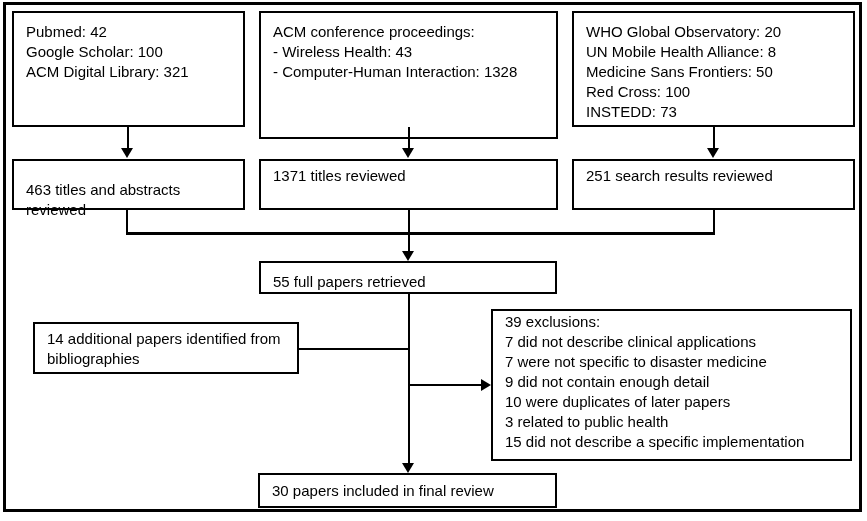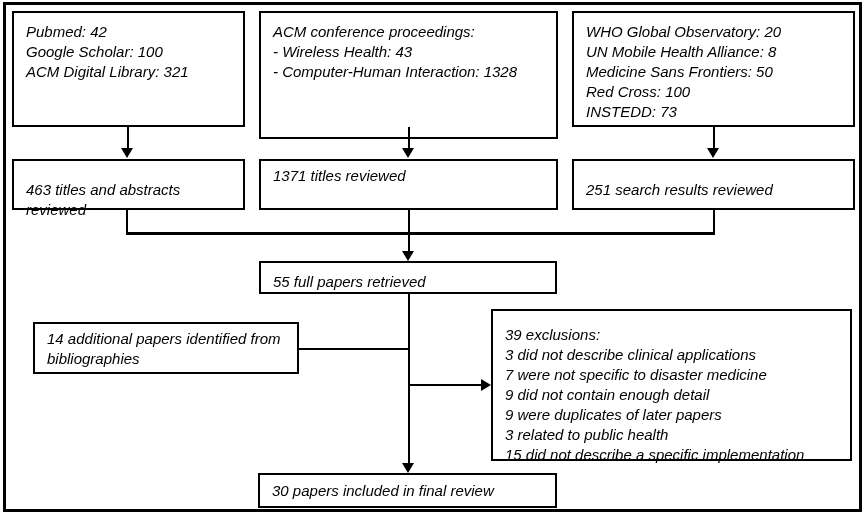--- a/index.html
+++ b/index.html
@@ -7,45 +7,45 @@
     position:relative;width:867px;height:521px;background:#fff;
     font-family:"Liberation Sans","DejaVu Sans",sans-serif;
     font-size:15px;line-height:20px;color:#000;overflow:hidden;
   }
   .frame{
     position:absolute;left:3px;top:2px;width:859px;height:510px;
     border:3px solid #000;box-sizing:border-box;
   }
   .box{
     position:absolute;border:2px solid #000;background:#fff;
-    box-sizing:border-box;padding:9px 8px 0 12px;font-style:italic;
+    box-sizing:border-box;padding:9px 8px 0 12px;
   }
   .line-v{position:absolute;width:2px;background:#000;}
   .line-h{position:absolute;height:2px;background:#000;}
   .line-h.thick{height:3px;}
   .arr-d{
     position:absolute;width:0;height:0;
     border-left:6px solid transparent;border-right:6px solid transparent;
     border-top:10px solid #000;
   }
   .arr-r{
     position:absolute;width:0;height:0;
     border-top:6px solid transparent;border-bottom:6px solid transparent;
     border-left:10px solid #000;
   }
   
   #box-a{left:12px;top:11px;width:233px;height:116px;}
   #box-b{left:259px;top:11px;width:299px;height:128px;}
   #box-c{left:572px;top:11px;width:283px;height:116px;}
   #box-d{left:12px;top:159px;width:233px;height:51px;padding-top:19px;}
   #box-e{left:259px;top:159px;width:299px;height:51px;padding-top:5px;}
-  #box-f{left:572px;top:159px;width:283px;height:51px;padding-top:19px;}
+  #box-f{left:572px;top:159px;width:283px;height:51px;padding-top:5px;}
   #box-g{left:259px;top:261px;width:298px;height:33px;}
   #box-h{left:33px;top:322px;width:266px;height:52px;padding-top:5px;}
-  #box-i{left:491px;top:309px;width:361px;height:152px;padding-top:14px;}
+  #box-i{left:491px;top:309px;width:361px;height:152px;padding-top:1px;}
   #box-j{left:258px;top:473px;width:299px;height:35px;padding-top:6px;}
 </style>
 </head>
 <body>
 
 <div class="canvas">
 
   <div class="frame"></div>
 
   <div class="box" id="box-a">
@@ -101,24 +101,24 @@
   <div class="box" id="box-h">
     <div>14 additional papers identified from bibliographies</div>
   </div>
   <div class="line-h" style="left:299px;top:348px;width:110px;"></div>
 
   <div class="line-h" style="left:409px;top:384px;width:73px;"></div>
   <div class="arr-r" style="left:481px;top:379px;"></div>
 
   <div class="box" id="box-i">
     <div>39 exclusions:</div>
-    <div>3 did not describe clinical applications</div>
+    <div>7 did not describe clinical applications</div>
     <div>7 were not specific to disaster medicine</div>
     <div>9 did not contain enough detail</div>
-    <div>9 were duplicates of later papers</div>
+    <div>10 were duplicates of later papers</div>
     <div>3 related to public health</div>
     <div>15 did not describe a specific implementation</div>
   </div>
 
   <div class="box" id="box-j">
     <div>30 papers included in final review</div>
   </div>
 
 </div>
 

